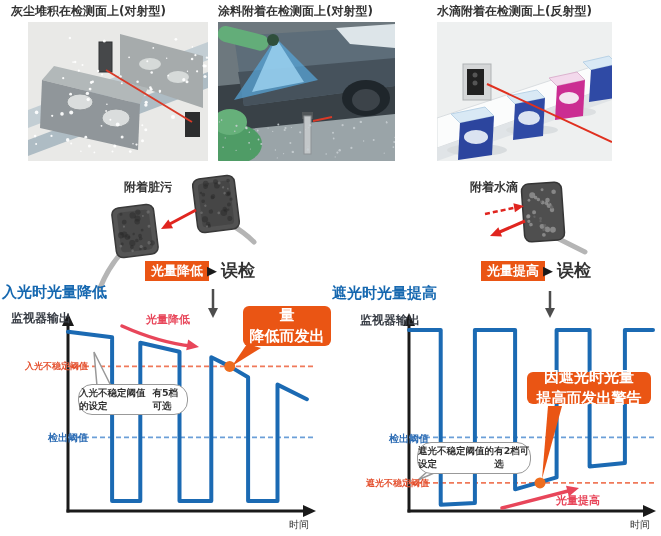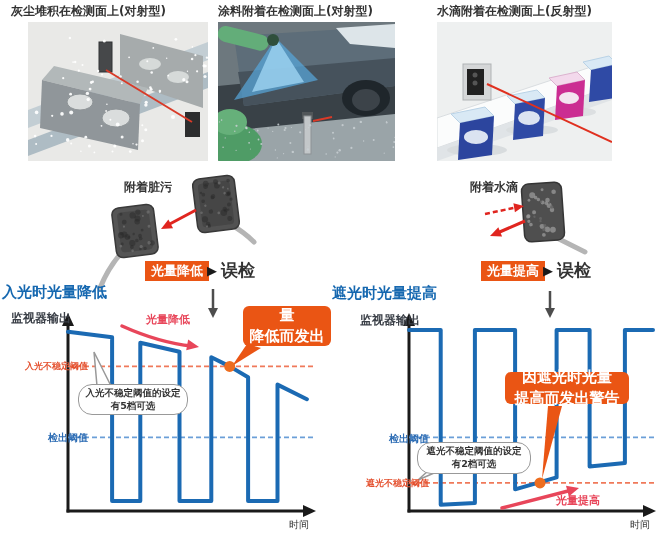--- a/index.html
+++ b/index.html
@@ -15,21 +15,21 @@
   .chart-title{font-size:15px;font-weight:bold;color:#1668b0;white-space:nowrap;}
   .ylab{font-size:12px;font-weight:bold;color:#3a3f47;white-space:nowrap;}
   .thr-label{font-weight:bold;text-align:right;white-space:nowrap;padding-left:24px;}
   .thr-red{color:#e4502e;font-size:9px;}
   .thr-blue{color:#2f6eb5;font-size:10px;}
   .time-label{font-size:10px;font-weight:normal;color:#333;}
   .trend-label{font-size:11px;font-weight:bold;color:#e8465a;white-space:nowrap;}
   .callout-orange{background:#ea5514;color:#ffffff;font-size:15px;font-weight:bold;border-radius:6px;
       display:flex;flex-direction:column;align-items:center;justify-content:center;line-height:1.4;text-align:center;}
   .bubble{background:#fff;border:1.5px solid #999;border-radius:14px;font-size:9.5px;font-weight:bold;color:#333;
-      display:flex;flex-direction:column;align-items:center;justify-content:center;line-height:1.35;text-align:left;}
+      display:flex;flex-direction:row;align-items:center;justify-content:center;line-height:1.35;text-align:left;}
   .txt{position:absolute;z-index:3;}
 </style>
 </head>
 <body>
 
 <div class="stage">
 
   <svg class="abs" style="left:28px;top:22px" width="180" height="139" viewBox="0 0 180 139">
     <rect x="0" y="0" width="180" height="139" fill="#e9e9e7"></rect>
     <polygon points="0,88 180,20 180,38 0,106" fill="#c3ced4"></polygon>
@@ -415,21 +415,21 @@
   <div class="txt time-label" style="left:289px;top:518px">时间</div>
   <div class="txt time-label" style="left:630px;top:518px">时间</div>
 
   <div class="txt trend-label" style="left:146px;top:312px">光量降低</div>
   <div class="txt trend-label" style="left:556px;top:493px">光量提高</div>
 
   <div class="txt callout-orange" style="left:243px;top:306px;width:88px;height:40px">
     <span>因入光时光量</span>
     <span>降低而发出警告</span>
   </div>
-  <div class="txt callout-orange" style="left:505px;top:372px;width:124px;height:32px">
+  <div class="txt callout-orange" style="left:527px;top:372px;width:124px;height:32px">
     <span>因遮光时光量</span>
     <span>提高而发出警告</span>
   </div>
 
   <div class="txt bubble" style="left:78px;top:384px;width:108px;height:29px">
     <span>入光不稳定阈值的设定</span>
     <span>有5档可选</span>
   </div>
   <div class="txt bubble" style="left:417px;top:442px;width:112px;height:30px">
     <span>遮光不稳定阈值的设定</span>

